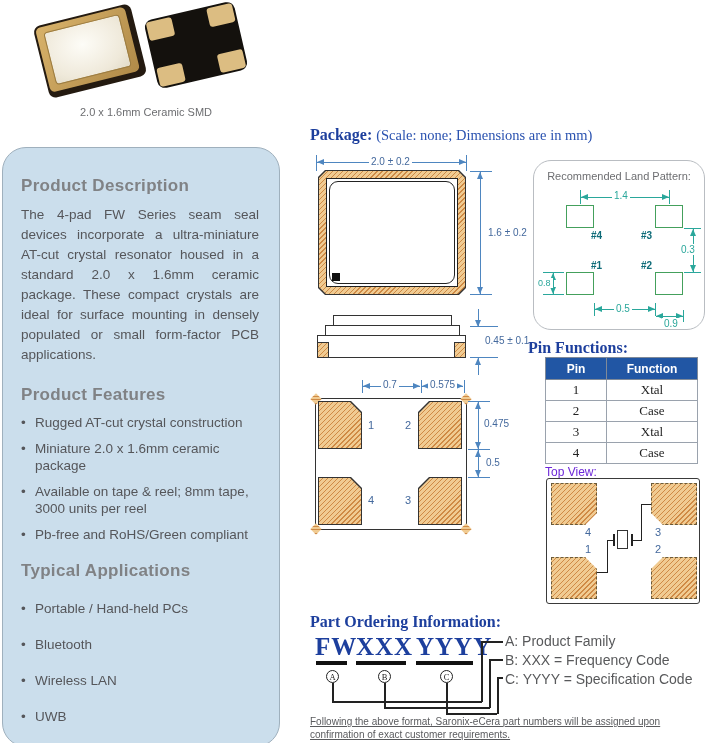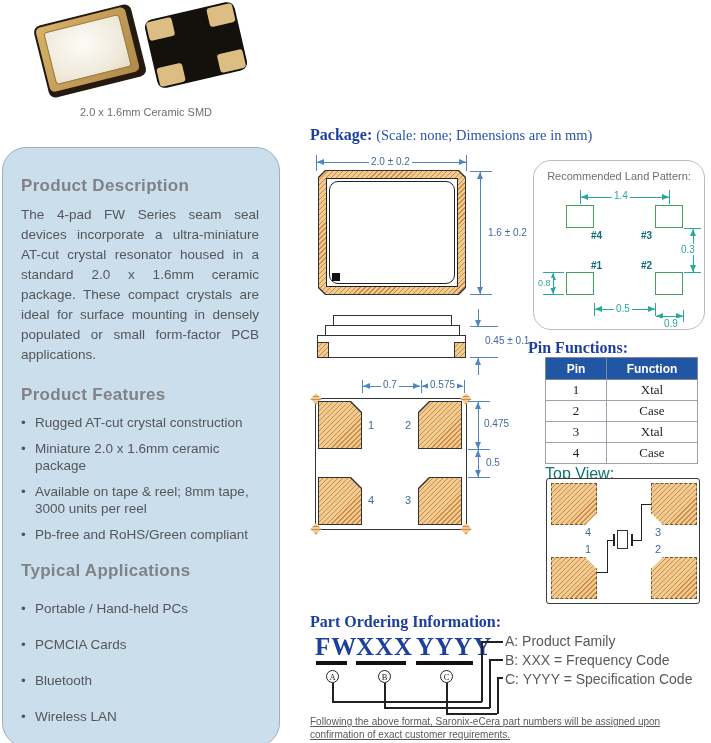--- a/index.html
+++ b/index.html
@@ -77,21 +77,21 @@
   .lpad{position:absolute;width:28px;height:23px;border:1px solid #44a05c;background:#fff;box-sizing:border-box;}
   .lplab{position:absolute;font-size:10px;font-weight:bold;color:#0e6b78;}
   
   .pin-table{position:absolute;left:545px;top:357px;width:153px;border-collapse:collapse;
         font-family:"Liberation Serif",serif;font-size:13px;color:#222;}
   .pin-table th{background:#2156a4;color:#fff;font-family:"Liberation Sans",sans-serif;
         font-size:12px;font-weight:bold;height:19px;border:1px solid #7f8a99;}
   .pin-table td{text-align:center;height:18px;border:1px solid #9aa2ad;}
   .pin-table th:first-child,.pin-table td:first-child{width:58px;}
   
-  .tv-label{position:absolute;left:545px;top:465px;font-size:16px;color:#0f766e;}
+  .tv-label{position:absolute;left:545px;top:465px;font-size:12px;color:#6d28d9;}
   .tv-box{position:absolute;left:546px;top:478px;width:152px;height:124px;border:1.5px solid #3a3a3a;
         border-radius:3px;background:#fff;}
   .tpad{position:absolute;width:46px;height:42px;border:1px dashed #6a5a3a;box-sizing:border-box;}
   .ct-br{clip-path:polygon(0 0,100% 0,100% calc(100% - 12px),calc(100% - 12px) 100%,0 100%);}
   .ct-bl{clip-path:polygon(0 0,100% 0,100% 100%,12px 100%,0 calc(100% - 12px));}
   .ct-tr{clip-path:polygon(0 0,calc(100% - 12px) 0,100% 12px,100% 100%,0 100%);}
   .ct-tl{clip-path:polygon(12px 0,100% 0,100% 100%,0 100%,0 12px);}
   .xtal-rect{position:absolute;left:617px;top:530px;width:11px;height:19px;border:1.5px solid #333;
         background:#fff;box-sizing:border-box;}
   
@@ -130,21 +130,20 @@
     <ul class="panel-list">
       <li>Rugged AT-cut crystal construction</li>
       <li>Miniature 2.0 x 1.6mm ceramic package</li>
       <li>Available on tape &amp; reel; 8mm tape, 3000 units per reel</li>
       <li>Pb-free and RoHS/Green compliant</li>
     </ul>
 
     <h3 class="panel-heading">Typical Applications</h3>
     <ul class="panel-list apps">
       <li>Portable / Hand-held PCs</li>
-      <li>PCMCIA Cards</li>
       <li>Bluetooth</li>
       <li>Wireless LAN</li>
       <li>UWB</li>
       <li>ZigBee</li>
 
     </ul>
   </div>
 
   <div class="blue-h" style="left:310px;top:126px;">
     <span>Package:</span>

